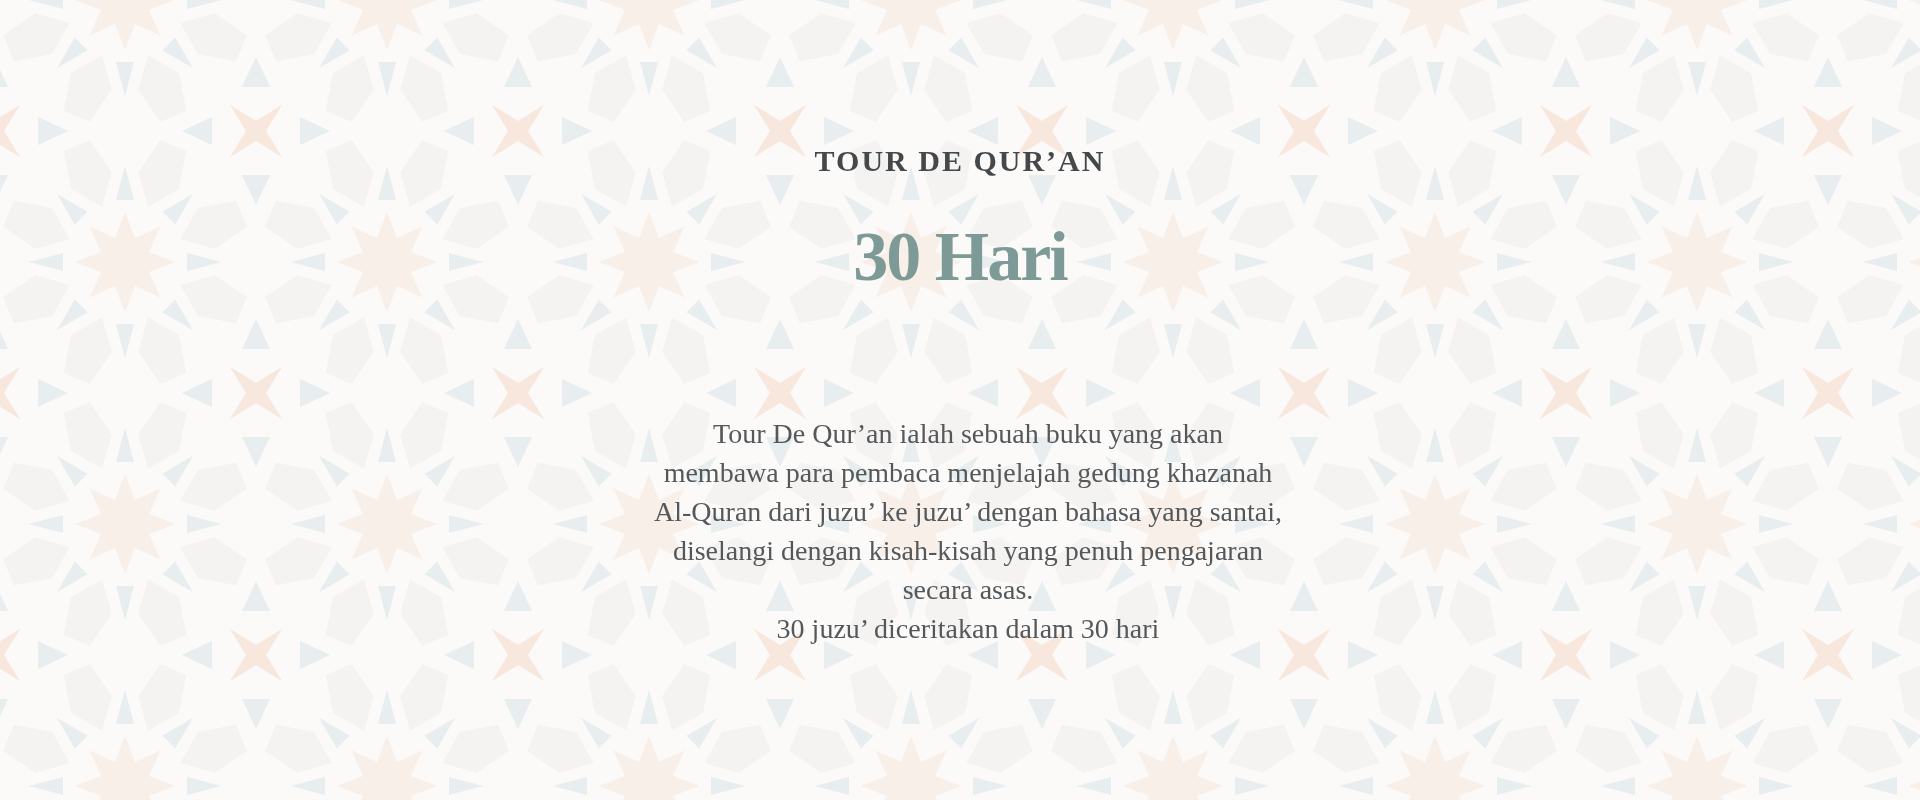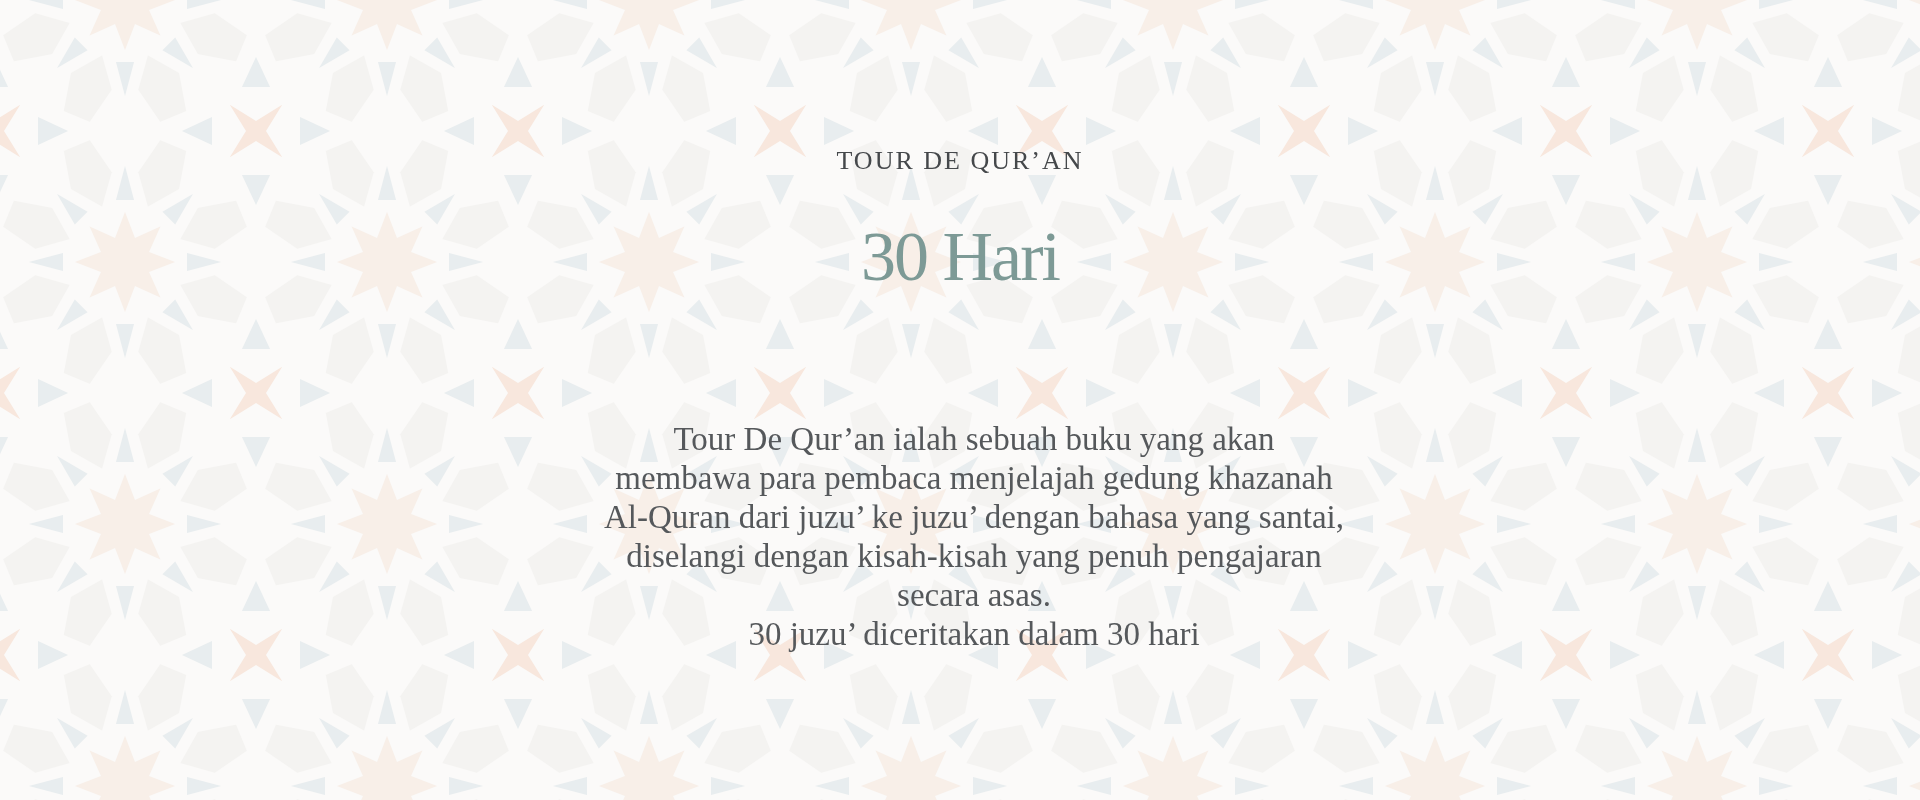--- a/index.html
+++ b/index.html
@@ -25,50 +25,50 @@
   .hero {
     position: absolute;
     inset: 0;
     text-align: center;
   }
   .eyebrow {
     position: absolute;
     top: 146px;
     left: 0;
     right: 0;
-    font-weight: 400;
-    font-size: 26px;
+    font-weight: 700;
+    font-size: 30px;
     line-height: 30px;
     letter-spacing: 2px;
     color: #45484b;
   }
   .title {
     position: absolute;
     top: 220px;
     left: 0;
     right: 0;
     margin: 0;
-    font-weight: 400;
+    font-weight: 700;
     font-size: 70px;
     line-height: 74px;
     letter-spacing: -2px;
     color: #7d9a96;
   }
   .title span {
     display: block;
   }
   .desc {
     position: absolute;
     top: 406px;
     left: 50%;
     transform: translateX(-50%);
     width: 880px;
-    margin: 14px;
+    margin: 8px;
     font-weight: 400;
-    font-size: 33px;
+    font-size: 28px;
     line-height: 39px;
     color: #55585b;
     white-space: pre-line;
   }
 </style>
 </head>
 <body>
 
 <svg class="pattern-bg" width="1920" height="800" viewBox="0 0 1920 800" xmlns="http://www.w3.org/2000/svg">
   <defs>

